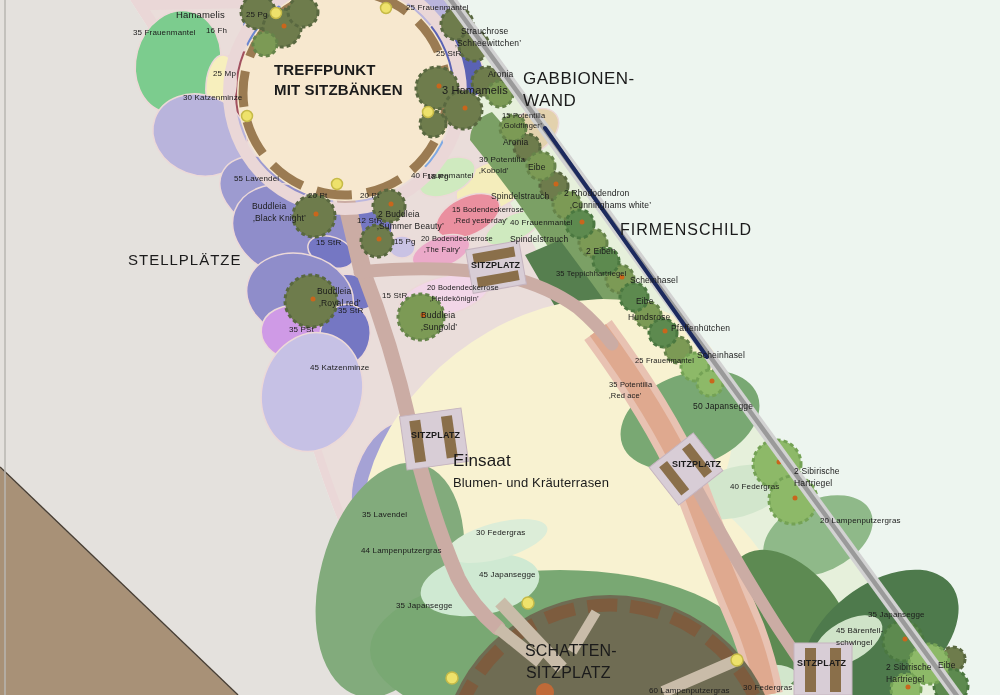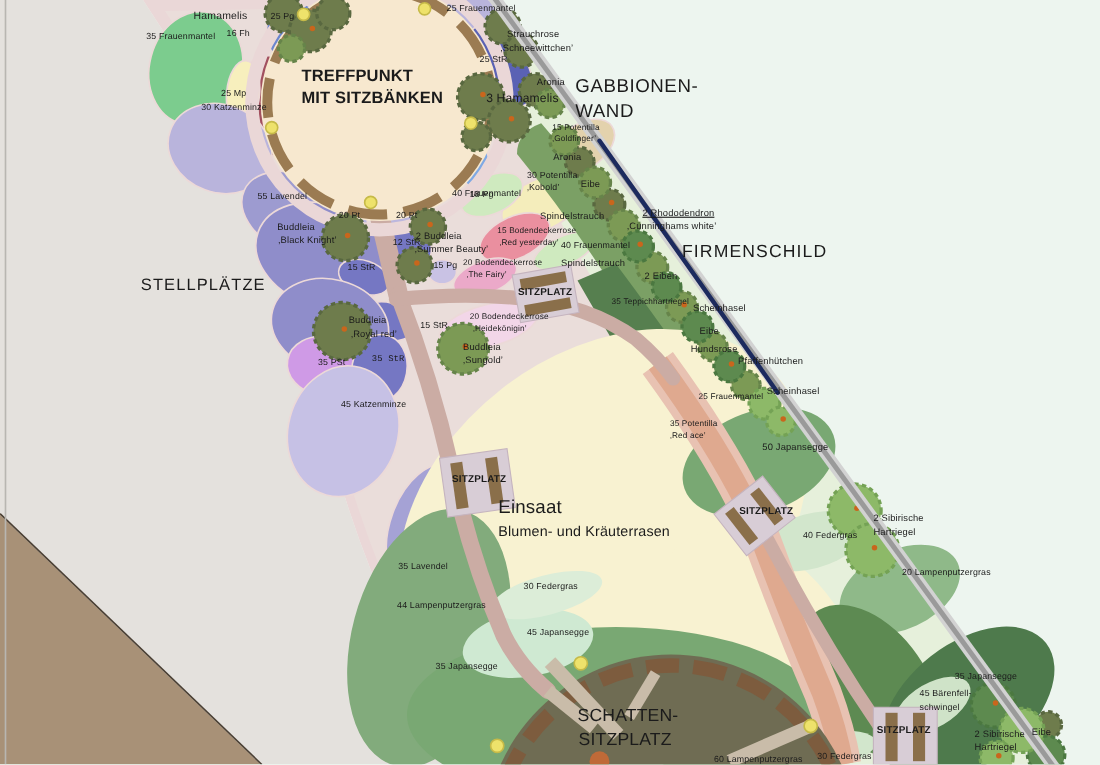--- a/index.html
+++ b/index.html
@@ -248,37 +248,37 @@
       <div class="lbl" style="left: 672px; top: 460px; font-size: 9px; font-weight: 600;">SITZPLATZ</div>
       <div class="lbl" style="left: 797px; top: 659px; font-size: 9px; font-weight: 600;">SITZPLATZ</div>
       <div class="lbl" style="left: 176px; top: 10px; font-size: 9.5px;">Hamamelis</div>
       <div class="lbl" style="left: 246px; top: 11px; font-size: 8px;">25 Pg</div>
       <div class="lbl" style="left: 406px; top: 4px; font-size: 8px;">25 Frauenmantel</div>
       <div class="lbl" style="left: 133px; top: 29px; font-size: 8px;">35 Frauenmantel</div>
       <div class="lbl" style="left: 206px; top: 27px; font-size: 8px; text-align: center;">16 Fh</div>
       <div class="lbl" style="left: 461px; top: 27px; font-size: 8.5px;">Strauchrose</div>
       <div class="lbl" style="left: 455px; top: 39px; font-size: 8.5px;">‚Schneewittchen’</div>
       <div class="lbl" style="left: 436px; top: 50px; font-size: 8px;">25 StR</div>
-      <div class="lbl" style="left: 201px; top: 70px; font-size: 8px; margin-top: 11px;">25 Mp</div>
+      <div class="lbl" style="left: 213px; top: 70px; font-size: 8px;">25 Mp</div>
       <div class="lbl" style="left: 488px; top: 70px; font-size: 8.5px;">Aronia</div>
       <div class="lbl" style="left: 442px; top: 85px; font-size: 11px;">3 Hamamelis</div>
       <div class="lbl" style="left: 168px; top: 94px; font-size: 8px; margin-left: 15px;">30 Katzenminze</div>
       <div class="lbl" style="left: 502px; top: 112px; font-size: 7.5px;">15 Potentilla</div>
       <div class="lbl" style="left: 502px; top: 122px; font-size: 7.5px;">‚Goldfinger’</div>
       <div class="lbl" style="left: 503px; top: 138px; font-size: 8.5px;">Aronia</div>
       <div class="lbl" style="left: 427px; top: 137px; font-size: 8px; margin-top: 36px;">18 Pg</div>
       <div class="lbl" style="left: 479px; top: 156px; font-size: 8px;">30 Potentilla</div>
       <div class="lbl" style="left: 479px; top: 167px; font-size: 8px;">‚Kobold’</div>
       <div class="lbl" style="left: 528px; top: 163px; font-size: 8.5px;">Eibe</div>
       <div class="lbl" style="left: 234px; top: 175px; font-size: 8px;">55 Lavendel</div>
       <div class="lbl" style="left: 411px; top: 172px; font-size: 8px;">40 Frauenmantel</div>
       <div class="lbl" style="left: 308px; top: 192px; font-size: 8px;">20 Pt</div>
       <div class="lbl" style="left: 360px; top: 192px; font-size: 8px;">20 Pt</div>
       <div class="lbl" style="left: 491px; top: 192px; font-size: 8.5px;">Spindelstrauch</div>
-      <div class="lbl" style="left: 584px; top: 189px; font-size: 8.5px; text-decoration: underline;">2 Rhododendron</div>
+      <div class="lbl" style="left: 564px; top: 189px; font-size: 8.5px;">2 Rhododendron</div>
       <div class="lbl" style="left: 570px; top: 201px; font-size: 8.5px;">‚Cunninghams white’</div>
       <div class="lbl" style="left: 252px; top: 202px; font-size: 8.5px;">Buddleia</div>
       <div class="lbl" style="left: 253px; top: 214px; font-size: 8.5px;">‚Black Knight’</div>
       <div class="lbl" style="left: 357px; top: 217px; font-size: 8px;">12 StR</div>
       <div class="lbl" style="left: 378px; top: 210px; font-size: 8.5px;">2 Buddleia</div>
       <div class="lbl" style="left: 377px; top: 222px; font-size: 8.5px;">‚Summer Beauty’</div>
       <div class="lbl" style="left: 452px; top: 206px; font-size: 7.5px;">15 Bodendeckerrose</div>
       <div class="lbl" style="left: 454px; top: 217px; font-size: 7.5px;">‚Red yesterday’</div>
       <div class="lbl" style="left: 510px; top: 219px; font-size: 8px;">40 Frauenmantel</div>
       <div class="lbl" style="left: 421px; top: 235px; font-size: 7.5px;">20 Bodendeckerrose</div>
@@ -291,21 +291,21 @@
       <div class="lbl" style="left: 630px; top: 276px; font-size: 8.5px;">Scheinhasel</div>
       <div class="lbl" style="left: 317px; top: 287px; font-size: 8.5px;">Buddleia</div>
       <div class="lbl" style="left: 319px; top: 299px; font-size: 8.5px;">‚Royal red’</div>
       <div class="lbl" style="left: 382px; top: 292px; font-size: 8px;">15 StR</div>
       <div class="lbl" style="left: 427px; top: 284px; font-size: 7.5px;">20 Bodendeckerrose</div>
       <div class="lbl" style="left: 430px; top: 295px; font-size: 7.5px;">‚Heidekönigin’</div>
       <div class="lbl" style="left: 636px; top: 297px; font-size: 8.5px;">Eibe</div>
       <div class="lbl" style="left: 628px; top: 313px; font-size: 8.5px;">Hundsrose</div>
       <div class="lbl" style="left: 671px; top: 324px; font-size: 8.5px;">Pfaffenhütchen</div>
       <div class="lbl" style="left: 289px; top: 326px; font-size: 8px;">35 PSt</div>
-      <div class="lbl" style="left: 338px; top: 323px; font-size: 8px; font-family: Liberation Mono, monospace;">35 StR</div>
+      <div class="lbl" style="left: 338px; top: 307px; font-size: 8px;">35 StR</div>
       <div class="lbl" style="left: 421px; top: 311px; font-size: 8.5px;">Buddleia</div>
       <div class="lbl" style="left: 421px; top: 323px; font-size: 8.5px;">‚Sungold’</div>
       <div class="lbl" style="left: 697px; top: 351px; font-size: 8.5px;">Scheinhasel</div>
       <div class="lbl" style="left: 635px; top: 357px; font-size: 7.5px;">25 Frauenmantel</div>
       <div class="lbl" style="left: 310px; top: 364px; font-size: 8px;">45 Katzenminze</div>
       <div class="lbl" style="left: 609px; top: 381px; font-size: 7.5px;">35 Potentilla</div>
       <div class="lbl" style="left: 609px; top: 392px; font-size: 7.5px;">‚Red ace’</div>
       <div class="lbl" style="left: 693px; top: 402px; font-size: 8.5px;">50 Japansegge</div>
       <div class="lbl" style="left: 730px; top: 483px; font-size: 8px;">40 Federgras</div>
       <div class="lbl" style="left: 794px; top: 467px; font-size: 8.5px;">2 Sibirische</div>

